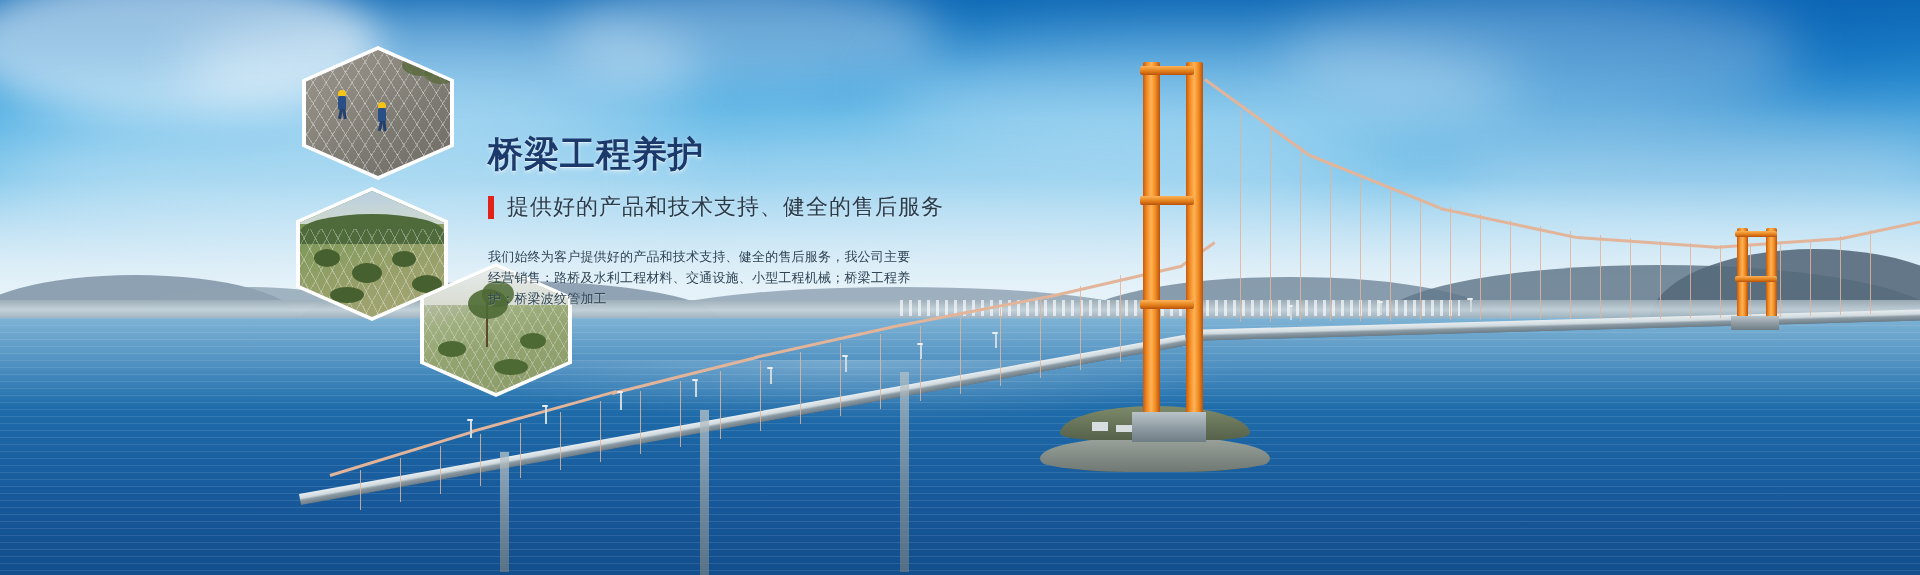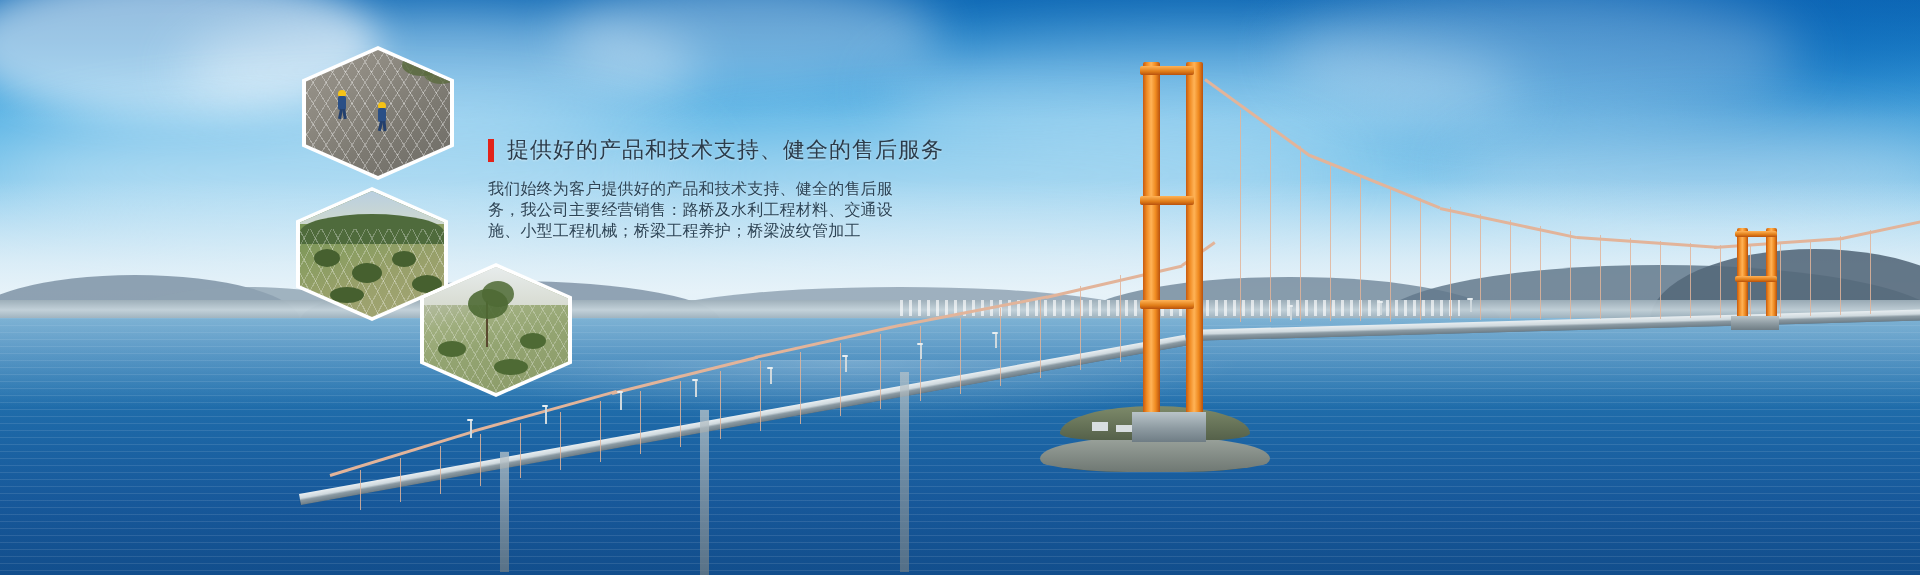--- a/index.html
+++ b/index.html
@@ -179,28 +179,28 @@
   .txt{position:absolute;left:488px;top:131px;width:560px;}
   .title-row{display:flex;align-items:baseline;white-space:nowrap;}
   .title-main{
     font-size:35px;font-weight:bold;color:#1b3a6b;letter-spacing:1px;
     text-shadow:0 2px 4px rgba(255,255,255,.55),0 1px 0 rgba(255,255,255,.5);
   }
   .title-sub{
     font-size:25px;font-weight:bold;color:#20364f;margin-left:20px;letter-spacing:.5px;
     text-shadow:0 1px 3px rgba(255,255,255,.5);
   }
-  .sub-row{display:flex;align-items:center;margin-top:4px;}
+  .sub-row{display:flex;align-items:center;margin-top:14px;}
   .redbar{width:6px;height:23px;background:#e2231a;margin-right:13px;flex:0 0 auto;}
   .sub-text{
     font-size:22px;color:#2b3b4a;letter-spacing:1px;white-space:nowrap;
     text-shadow:0 1px 2px rgba(255,255,255,.45);
   }
   .desc{
-    margin-top:13px;font-size:16px;line-height:21px;color:#2c4456;
+    margin-top:24px;font-size:13px;line-height:21px;color:#2c4456;
     max-width:430px;letter-spacing:.2px;
     text-shadow:0 1px 1px rgba(255,255,255,.35);
   }
 </style>
 </head>
 <body>
 
 <div class="banner">
 
   <div class="sky"></div>
@@ -398,20 +398,21 @@
         <div class="bush" style="left:58px;top:14px;width:32px;height:26px;opacity:.85;"></div>
         <div class="bush" style="left:14px;top:74px;width:28px;height:16px;"></div>
         <div class="bush" style="left:96px;top:66px;width:26px;height:16px;"></div>
         <div class="bush" style="left:70px;top:92px;width:34px;height:16px;"></div>
       </div>
     </div>
   </div>
 
   <div class="txt">
     <div class="title-row">
+      <span class="title-main">桥梁工程养护</span>
     </div>
 
     <div class="sub-row">
       <span class="redbar"></span>
       <span class="sub-text">提供好的产品和技术支持、健全的售后服务</span>
     </div>
 
     <div class="desc">我们始终为客户提供好的产品和技术支持、健全的售后服务，我公司主要经营销售：路桥及水利工程材料、交通设施、小型工程机械；桥梁工程养护；桥梁波纹管加工</div>
   </div>
 

